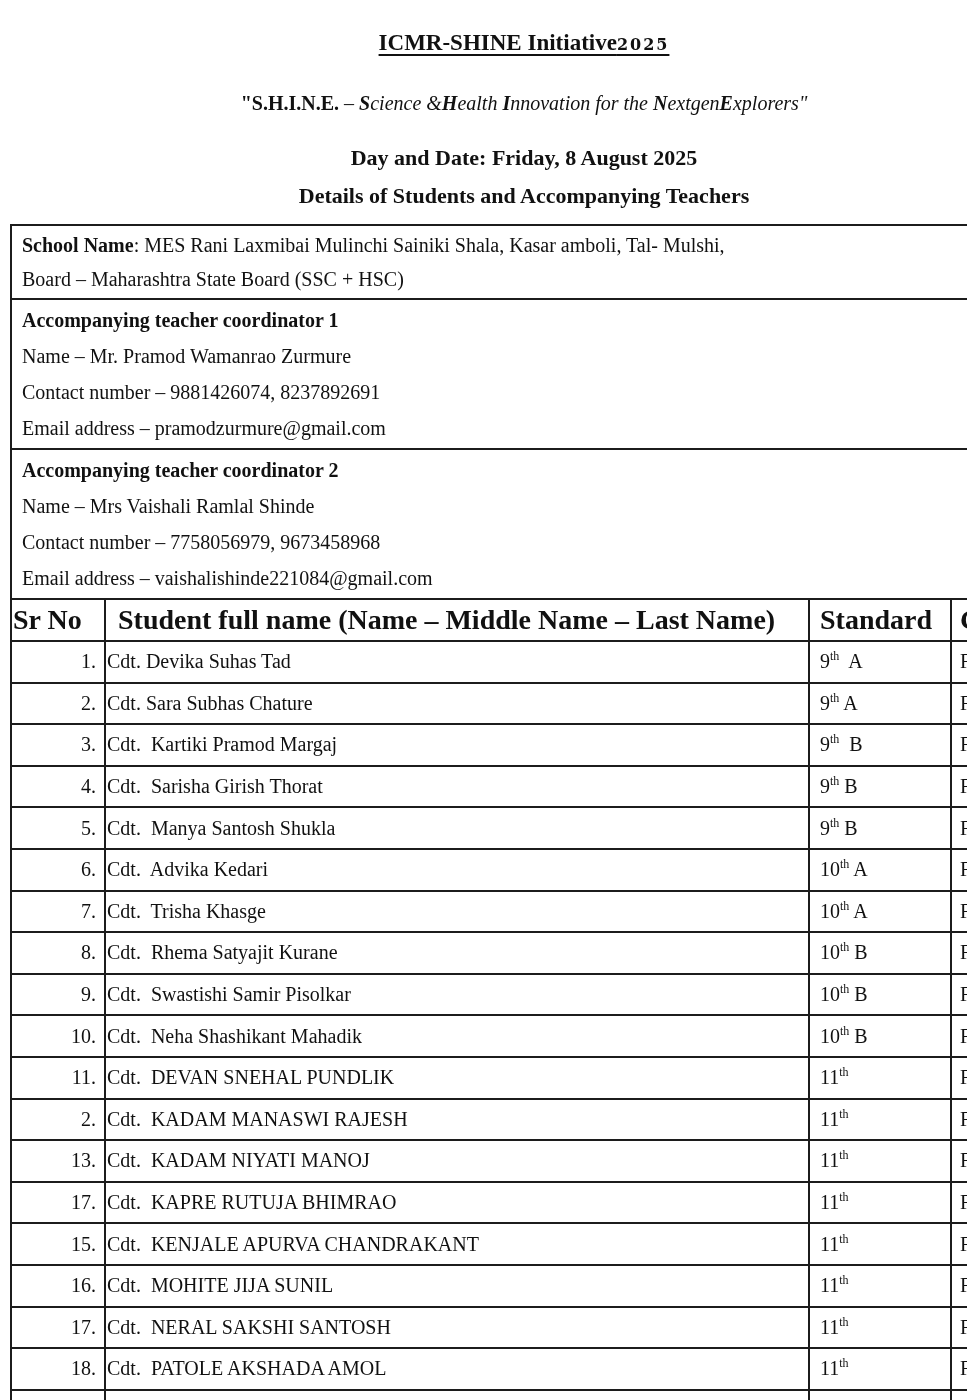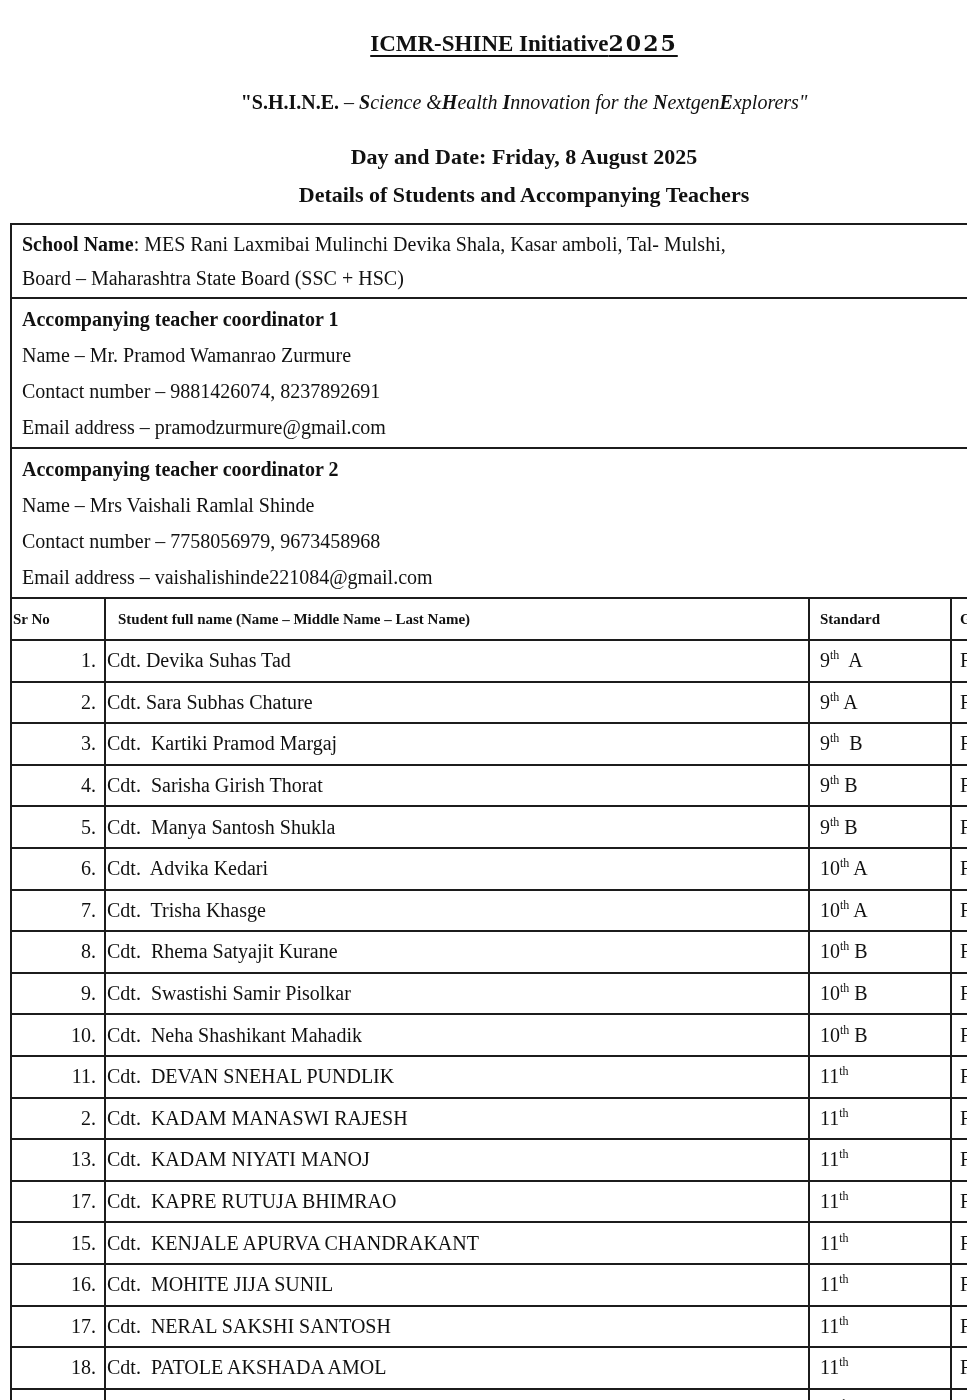--- a/index.html
+++ b/index.html
@@ -25,21 +25,21 @@
     line-height: 30px;
   }
   .title .u {
     text-decoration: underline;
     text-decoration-thickness: 2px;
     text-underline-offset: 4px;
   }
   .title .year {
     letter-spacing: 2px;
     font-family: "DejaVu Serif", serif;
-    font-size: 22px;
+    font-size: 16px;
   }
   .subtitle {
     margin: 30px 0 0 0;
     text-align: center;
     font-size: 20px;
     line-height: 26px;
   }
   .subtitle .b { font-weight: bold; }
   .subtitle .i { font-style: italic; }
   .heading {
@@ -76,21 +76,21 @@
     margin: 0;
     font-size: 20px;
     line-height: 36px;
     font-weight: normal;
     white-space: pre;
   }
   .coord-cell h3 { font-weight: bold; }
   .bold { font-weight: bold; }
   tr.head-row th {
     height: 38px;
-    font-size: 15px;
+    font-size: 28px;
     font-weight: bold;
     text-align: left;
     white-space: pre;
   }
   th.c-sr { text-align: center; }
   th.c-name { padding-left: 12px; }
   th.c-std { padding-left: 10px; margin-top: 20px; }
   th.c-gender { padding-left: 8px; }
   tr.data-row td { height: 37.6px; }
   td.c-sr {
@@ -129,21 +129,21 @@
   <table class="details">
     <colgroup>
       <col style="width:94px">
       <col style="width:704px">
       <col style="width:142px">
       <col style="width:88px">
     </colgroup>
     <tbody>
       <tr>
         <td colspan="4" class="section-cell">
-          <p><span class="bold">School Name</span><span>: MES Rani Laxmibai Mulinchi Devika Shala, Kasar amboli, Tal- Mulshi,</span></p>
+          <p><span class="bold">School Name</span><span>: MES Rani Laxmibai Mulinchi Sainiki Shala, Kasar amboli, Tal- Mulshi,</span></p>
           <p>Board – Maharashtra State Board (SSC + HSC)</p>
         </td>
       </tr>
       <tr>
         <td colspan="4" class="section-cell coord-cell">
           <h3>Accompanying teacher coordinator 1</h3>
           <p>Name – Mr. Pramod Wamanrao Zurmure</p>
           <p>Contact number – 9881426074, 8237892691</p>
           <p>Email address – pramodzurmure@gmail.com</p>
         </td>

